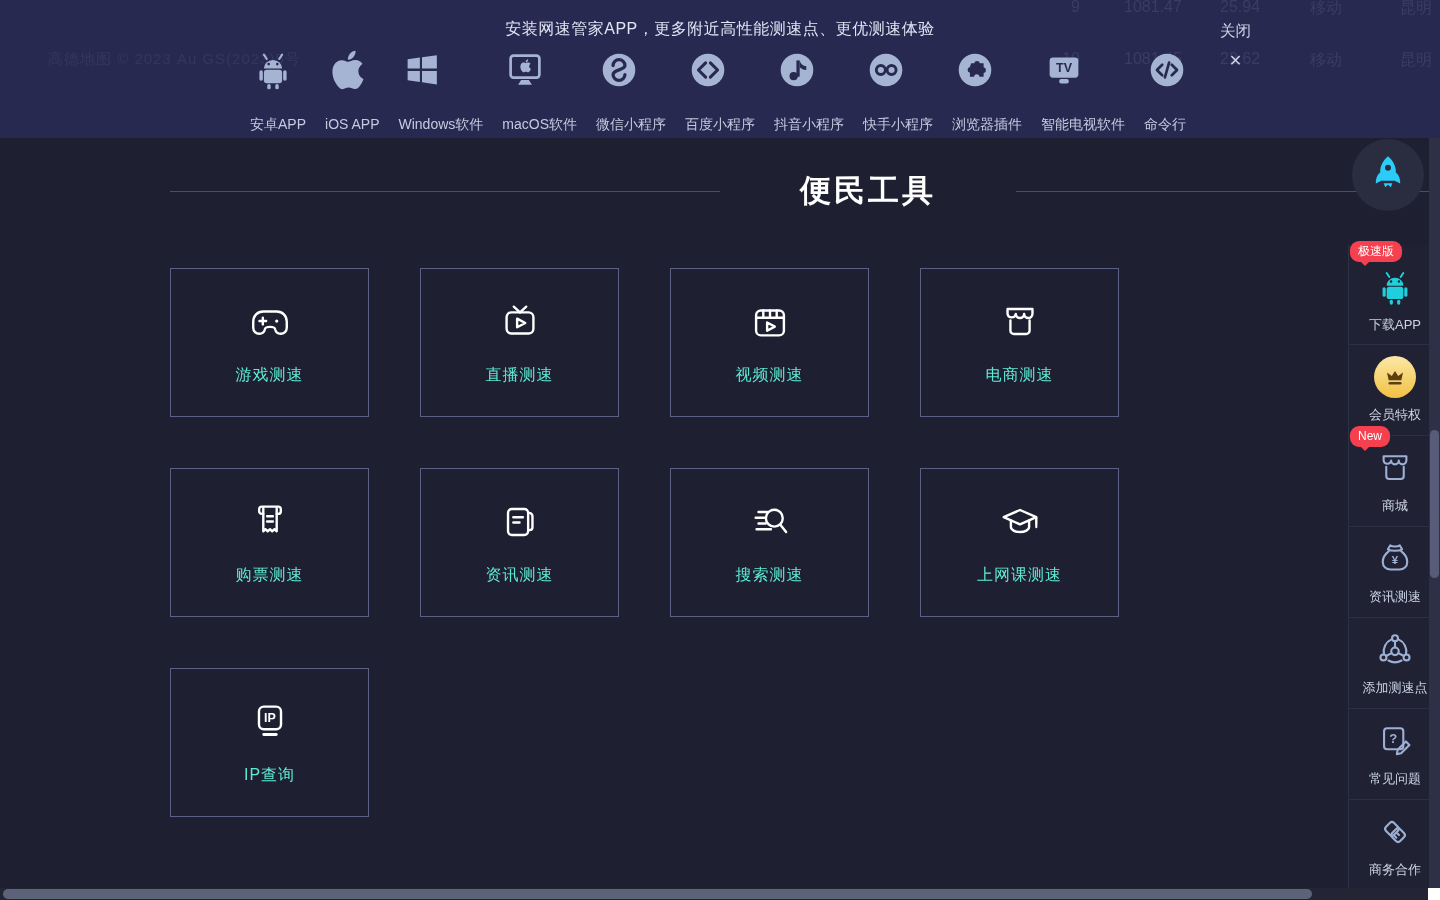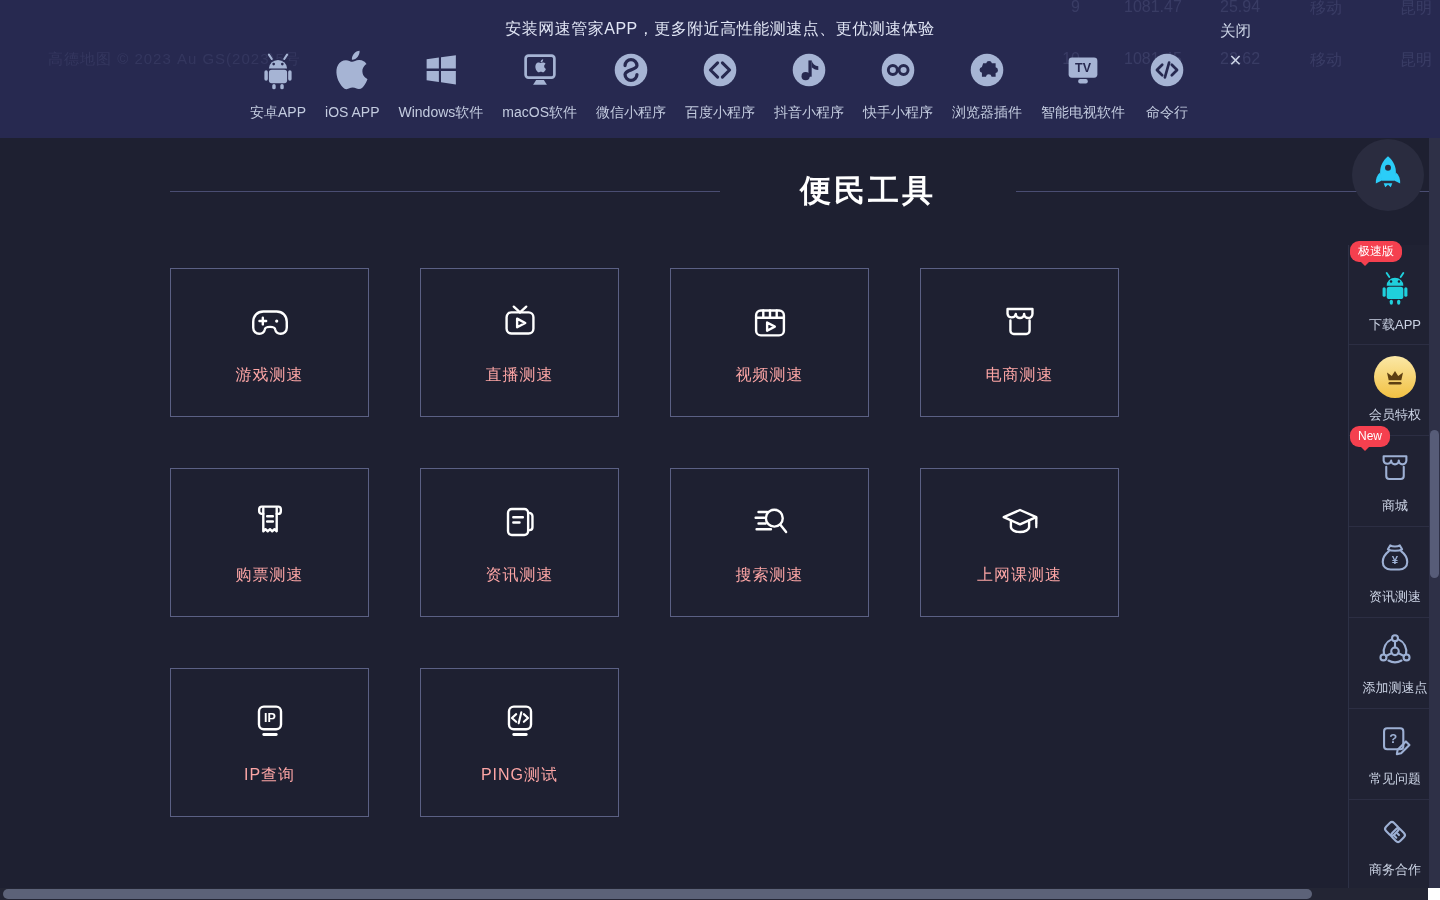--- a/index.html
+++ b/index.html
@@ -35,21 +35,21 @@
   .banner-close {
     position:absolute; left:1220px; top:21px; display:flex; align-items:center;
     gap:9px; font-size:15.5px; color:#ccd4e6; cursor:pointer;flex-direction:column;
   }
   .banner-close .x { font-size:16px; }
 
   .platforms {
     position:absolute; left:0; top:47px; width:1440px;
     display:flex; justify-content:center; align-items:flex-start; gap:19px;
   }
-  .plat { display:flex; flex-direction:column; align-items:center; gap:11px; cursor:pointer; }
+  .plat { display:flex; flex-direction:column; align-items:flex-start; gap:23px; cursor:pointer; }
   .plat svg { width:46px; height:46px; display:block; }
   .plabel { font-size:14px; color:#c3cbdf; white-space:nowrap; }
 
   
   .title-row {
     position:absolute; left:0; top:168px; width:1440px; height:46px;
     display:flex; align-items:center; z-index:1;
   }
   .tline { height:1px; background:#4a4d72; }
   .tline.left { width:550px; margin-left:170px; }
@@ -63,21 +63,21 @@
     position:absolute; left:170px; top:268px; width:949px;
     display:grid; grid-template-columns:repeat(4,199px); column-gap:51px; row-gap:51px;
   }
   .card {
     height:149px; border:1px solid #5b6084;
     display:flex; flex-direction:column; align-items:center; justify-content:center;
     gap:20px; cursor:pointer; background:rgba(255,255,255,0.005);
   }
   .card svg { width:46px; height:46px; display:block; }
   .cicon { stroke:#fff; stroke-width:2.5; fill:none; stroke-linecap:round; }
-  .clabel { font-size:16px; color:#fca5a5; letter-spacing:1px; }
+  .clabel { font-size:16px; color:#5eead4; letter-spacing:1px; }
 
   
   .rocket-fab {
     position:absolute; left:1352px; top:139px; width:72px; height:72px;
     border-radius:50%; background:#2a2c3f; z-index:6;
     display:flex; align-items:center; justify-content:center; cursor:pointer;
   }
   .rocket-fab svg { width:46px; height:46px; }
 
   .sidebar {
@@ -349,28 +349,20 @@
 
   <div class="card">
     <svg viewBox="0 0 48 48" class="cicon">
       <rect x="12.5" y="8" width="23" height="23.5" rx="5"></rect>
       <text x="24" y="24.5" text-anchor="middle" font-size="13" font-weight="bold" fill="#fff" stroke="none">IP</text>
       <path d="M17.5 37h13" stroke-width="3"></path>
     </svg>
     <div class="clabel">IP查询</div>
   </div>
 
-  <div class="card">
-    <svg viewBox="0 0 48 48" class="cicon">
-      <path d="M20 15.8l-4.4 4 4.4 4M28 15.8l4.4 4-4.4 4M25.4 13.8l-2.8 11.6" stroke-width="2.2" stroke-linejoin="round"></path>
-      <rect x="12.5" y="8" width="23" height="23.5" rx="5"></rect>
-      <path d="M17.5 37h13" stroke-width="3"></path>
-    </svg>
-    <div class="clabel">PING测试</div>
-  </div>
 
 </div>
 
 <div class="rocket-fab">
   <svg viewBox="0 0 48 48">
     <path d="M24 4.5c5.6 4.6 8.2 10.6 8.2 16.4 0 3.4-.9 6.6-2.1 9.1H17.9c-1.2-2.5-2.1-5.7-2.1-9.1 0-5.8 2.6-11.8 8.2-16.4z" fill="#2bcdf8"></path>
     <circle cx="24" cy="16.5" r="3.1" fill="#2a2c3f"></circle>
     <path d="M16 21c-3.5 2.7-5.1 7.5-4.7 11.8l6.8-3.2z" fill="#2bcdf8"></path>
     <path d="M32 21c3.5 2.7 5.1 7.5 4.7 11.8l-6.8-3.2z" fill="#2bcdf8"></path>
     <path d="M19.5 32.5l1.6 4.3 2.9-2.7 2.9 2.7 1.6-4.3z" fill="#2bcdf8"></path>

